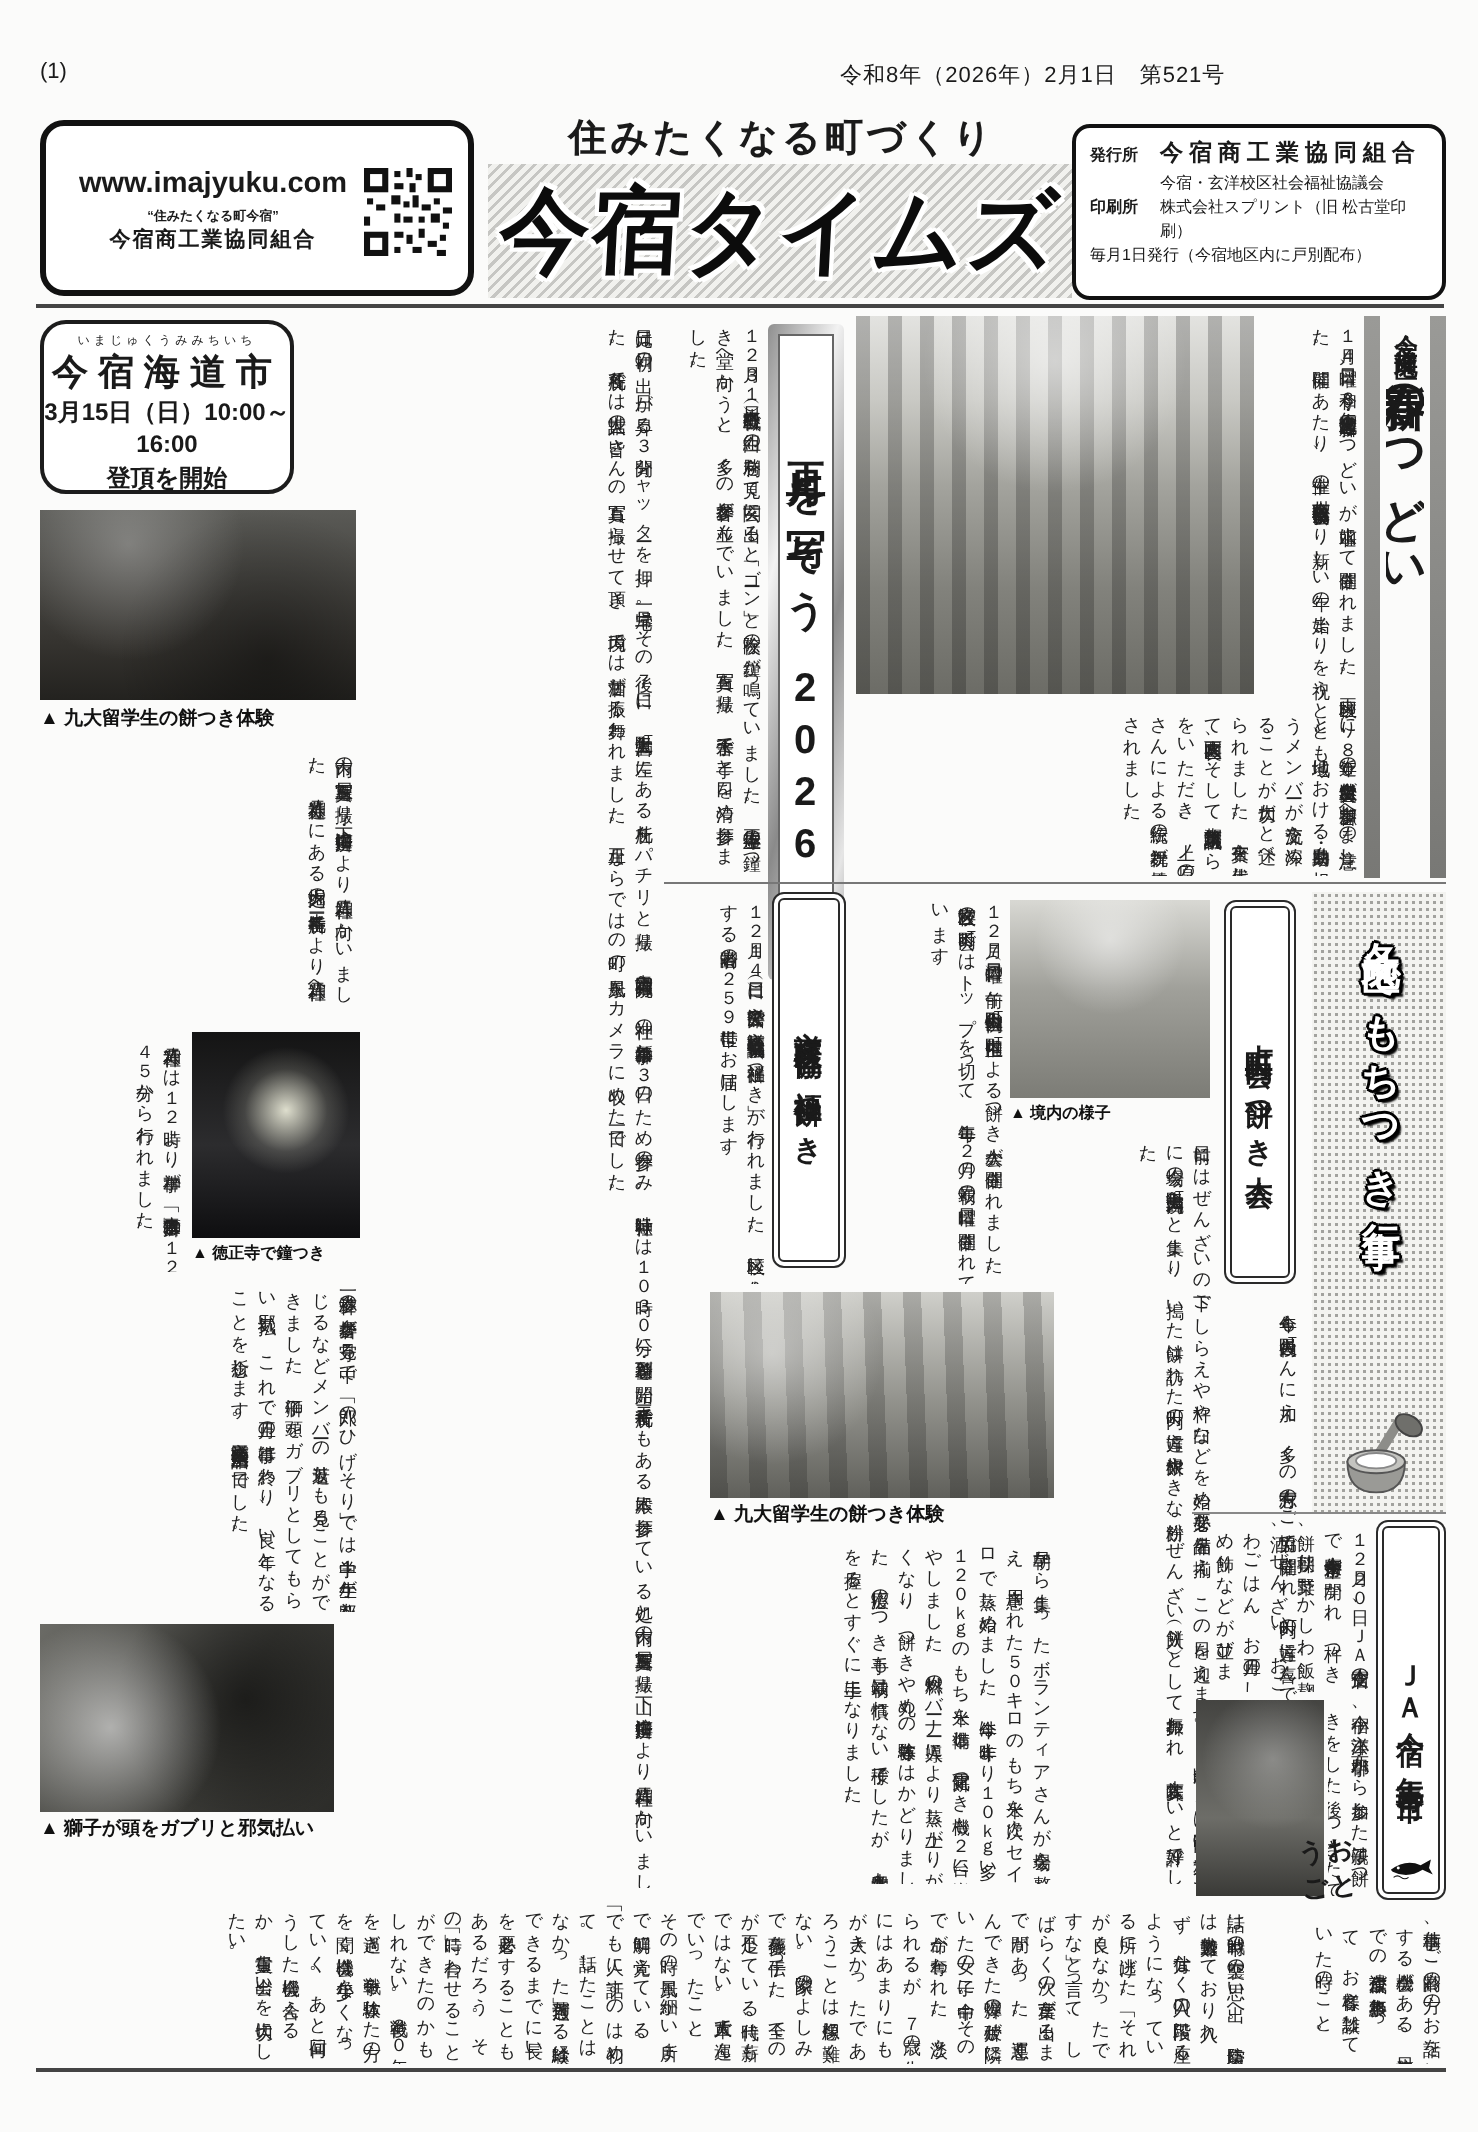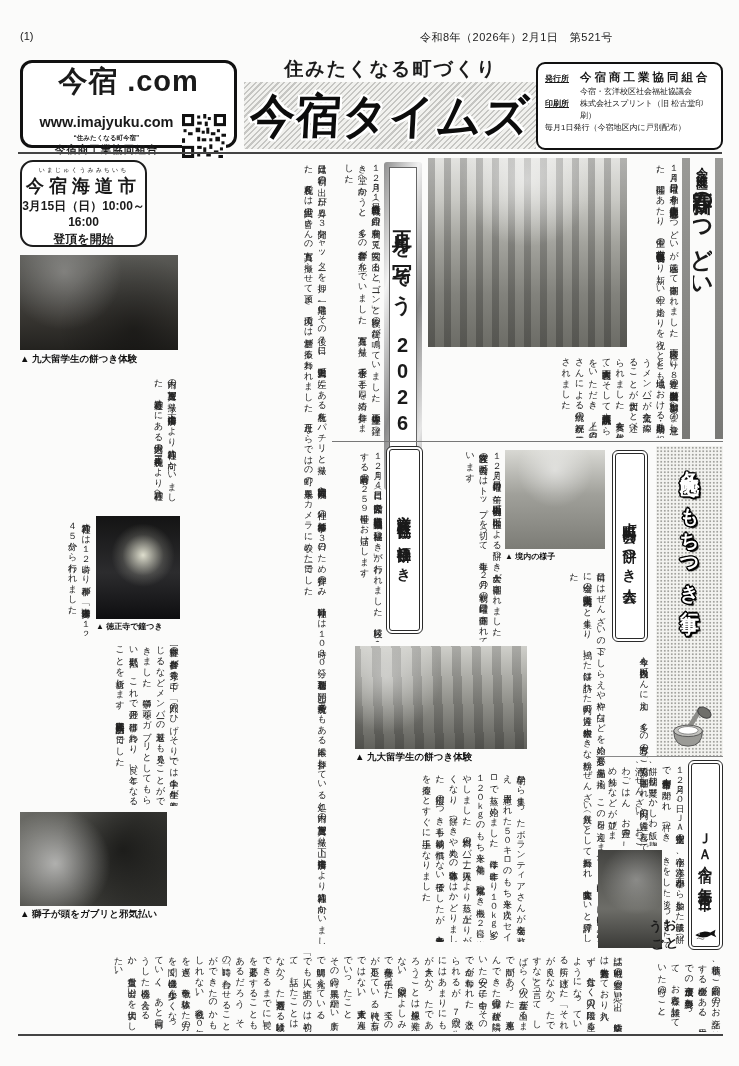--- a/index.html
+++ b/index.html
@@ -38,21 +38,21 @@
   .title-band{
     background:repeating-linear-gradient(135deg,#c6c6c3 0 1.5px,#f1f1ee 1.5px 4px);
     display:flex;align-items:center;justify-content:center;
   }
   .paper-title{
     font-size:45px;font-weight:900;letter-spacing:1px;color:#0c0c0c;transform:skewX(-3deg) scaleY(1.04);
     text-shadow:2px 2px 0 #fff,-2px -2px 0 #fff,2px -2px 0 #fff,-2px 2px 0 #fff,0 2px 0 #fff,2px 0 0 #fff,0 -2px 0 #fff,-2px 0 0 #fff;
   }
   .pub-box{border:2px solid #111;border-radius:9px;background:#fff;padding:5px 7px 3px;font-size:8px;line-height:1.5;}
   .pub-row{display:flex;gap:5px;align-items:baseline;}
-  .pub-label{font-weight:bold;width:30px;flex:none;text-decoration:underline;}
+  .pub-label{font-weight:bold;width:30px;flex:none;}
   .pub-main{font-size:11.5px;font-weight:bold;letter-spacing:3px;}
   .pub-sub{padding-left:35px;font-size:7.5px;}
   
   .event-box{border:2.5px solid #1c1c1c;border-radius:13px;background:#fff;text-align:center;padding-top:4px;}
   .ev-furi{font-size:6px;letter-spacing:2px;}
   .ev-title{font-size:18px;font-weight:700;letter-spacing:5px;line-height:1.25;}
   .ev-date{font-size:12px;font-weight:800;line-height:1.4;}
   .ev-place{font-size:12px;font-weight:800;}
   
   .hbox{
@@ -87,21 +87,20 @@
   .uogoto-title{display:flex;align-items:center;gap:4px;justify-content:center;}
   .uogoto-name{font-family:"Liberation Serif","DejaVu Serif",serif;font-weight:bold;font-size:13px;transform:rotate(-6deg);letter-spacing:1px;}
 </style>
 </head>
 <body>
 
 <div class="abs" style="left:20px;top:30px;width:60px;font-size:11px;">(1)</div>
 <div class="abs" style="left:420px;top:30px;width:302px;font-size:11px;letter-spacing:.5px;">令和8年（2026年）2月1日　第521号</div>
 
 <div class="abs logo-box" style="left:20px;top:60px;width:217px;height:88px;">
-  <div class="logo-title">今宿 .com</div>
   <div class="logo-row">
     <div class="logo-col">
       <div class="logo-url">www.imajyuku.com</div>
       <div class="logo-tag">“住みたくなる町今宿”</div>
       <div class="logo-org">今宿商工業協同組合</div>
     </div>
     <svg width="44" height="44" viewBox="0 0 29 29" style="flex:none;">
       <rect x="0" y="0" width="29" height="29" fill="#fff"></rect>
       <g fill="#111">
         <rect x="0" y="0" width="8" height="8"></rect>

